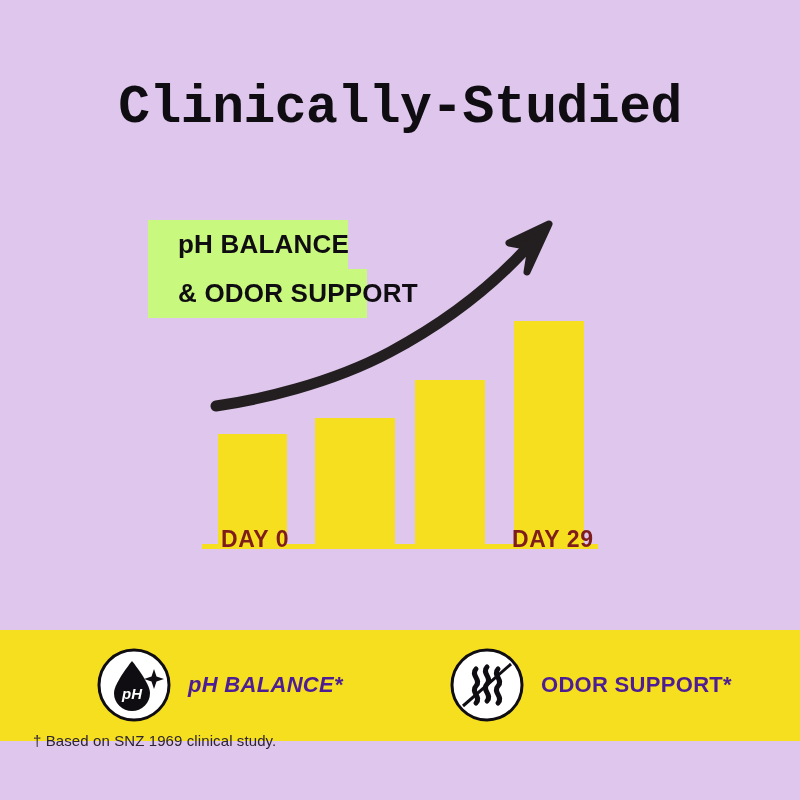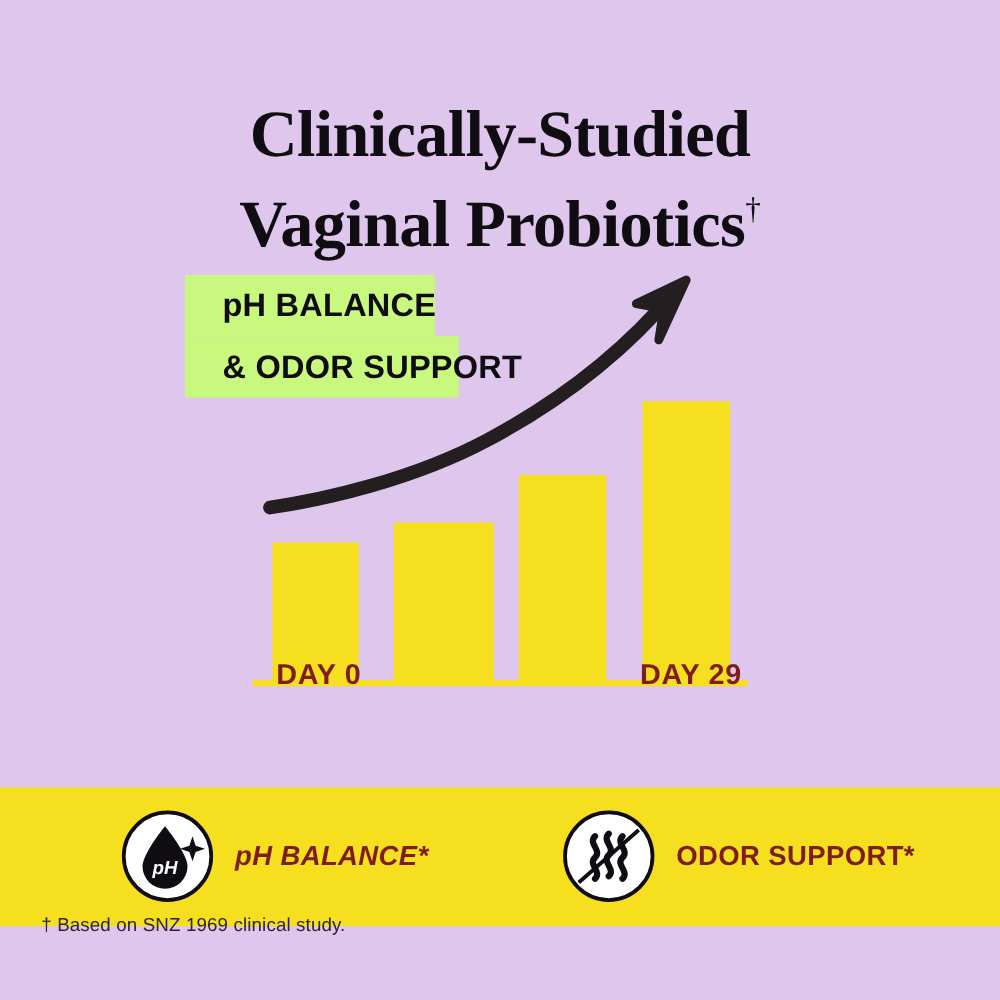--- a/index.html
+++ b/index.html
@@ -21,21 +21,21 @@
     overflow: hidden;
   }
 
   
   .headline {
     position: absolute;
     left: 0;
     top: 42px;
     width: 800px;
     text-align: center;
-    font-family: Liberation Serif, serif;
+    font-family: Liberation Mono, monospace;
     font-weight: 700;
     font-size: 53px;
     line-height: 60px;
     letter-spacing: -0.5px;
     color: #100d12;
   }
   .headline .line {
     display: block;
     white-space: nowrap;
   }
@@ -135,21 +135,21 @@
   .benefit-icon {
     width: 76px;
     height: 76px;
     flex: 0 0 76px;
   }
   .benefit-label {
     font-family: "Liberation Sans", sans-serif;
     font-weight: 700;
     font-size: 22px;
     letter-spacing: 0.3px;
-    color: #7f1d1d;
+    color: #4c1d95;
     white-space: nowrap;
   }
 
   
   .footer {
     position: absolute;
     left: 33px;
     top: 732px;
     font-family: "Liberation Sans", sans-serif;
     font-size: 15px;
@@ -158,21 +158,20 @@
     white-space: nowrap;
   }
 </style>
 </head>
 <body>
 
 <div class="poster">
 
   <h1 class="headline">
     <span class="line">Clinically-Studied</span>
-    <span class="line"><span>Vaginal Probiotics</span><span class="dagger">†</span></span>
   </h1>
 
   <div class="badge">
     <span class="badge-row row1">pH BALANCE</span>
     <span class="badge-row row2">&amp; ODOR SUPPORT</span>
   </div>
 
   <div class="chart">
     <div class="bar" style="left: 218px; top: 434px; width: 69px; height: 110px; background: rgb(245, 223, 30);"></div>
     <div class="bar" style="left: 315px; top: 418px; width: 80px; height: 126px; background: rgb(245, 223, 30);"></div>

